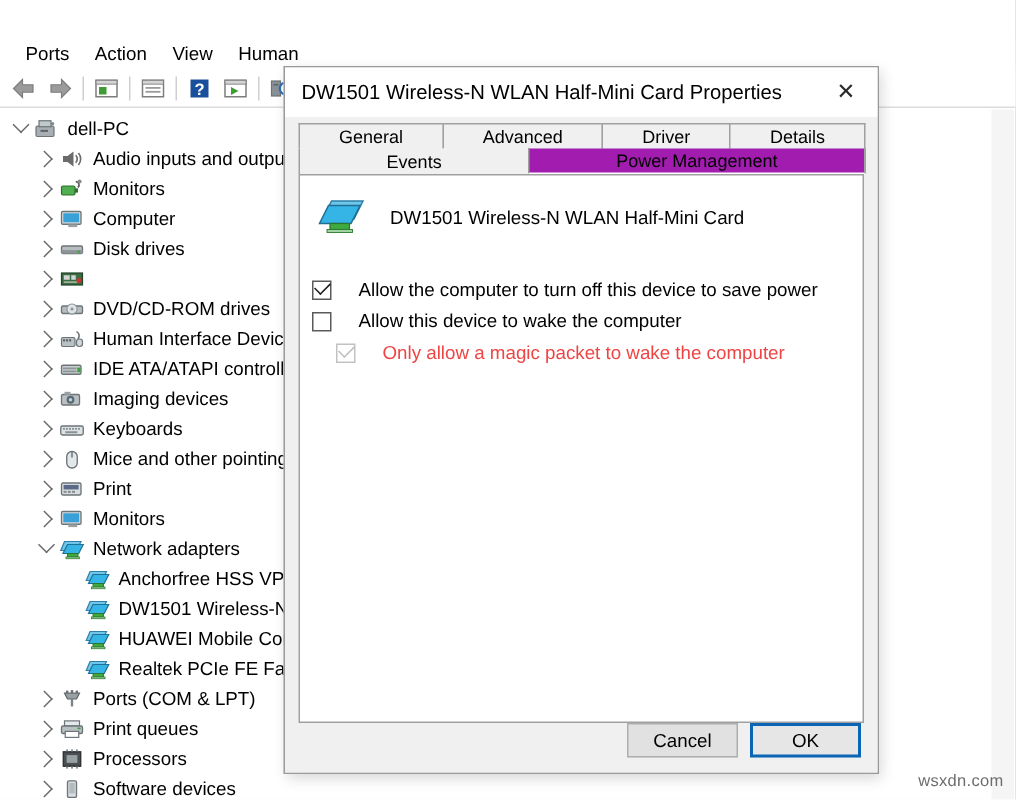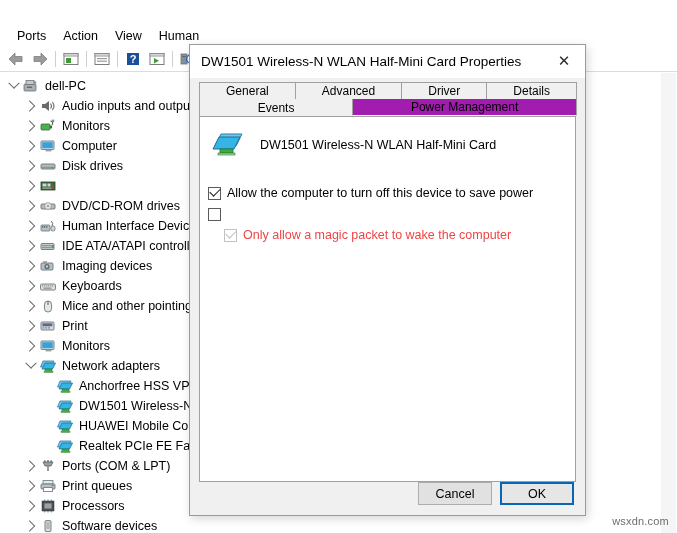--- a/index.html
+++ b/index.html
@@ -290,21 +290,21 @@
     border-bottom: 1.6px solid #1a1a1a;
     transform: rotate(-45deg);
   }
   .cb-box.disabled .cb-check {
     border-left-color: #bfbfbf;
     border-bottom-color: #bfbfbf;
   }
   .cb-label {
     font-size: 12.5px;
     color: #000;
-    margin-left: 6px;
+    margin-left: 18px;
     line-height: 16px;
     text-align: center;
   }
   .cb-label.disabled { color: #ef4444; }
 
   .dlg-buttons {
     position: absolute;
     right: 11px; bottom: 10px;
     display: flex;
   }
@@ -736,20 +736,21 @@
 
         <div class="cb-list" id="cb-list">
             <div class="cb-row">
               <span class="cb-box">
                 <span class="cb-check"></span>
               </span>
               <span class="cb-label">Allow the computer to turn off this device to save power</span>
             </div>
             <div class="cb-row">
               <span class="cb-box"></span>
+              <span class="cb-label">Allow this device to wake the computer</span>
             </div>
             <div class="cb-row indent">
               <span class="cb-box disabled">
                 <span class="cb-check"></span>
               </span>
               <span class="cb-label disabled">Only allow a magic packet to wake the computer</span>
             </div>
           </div>
       </div>
 

